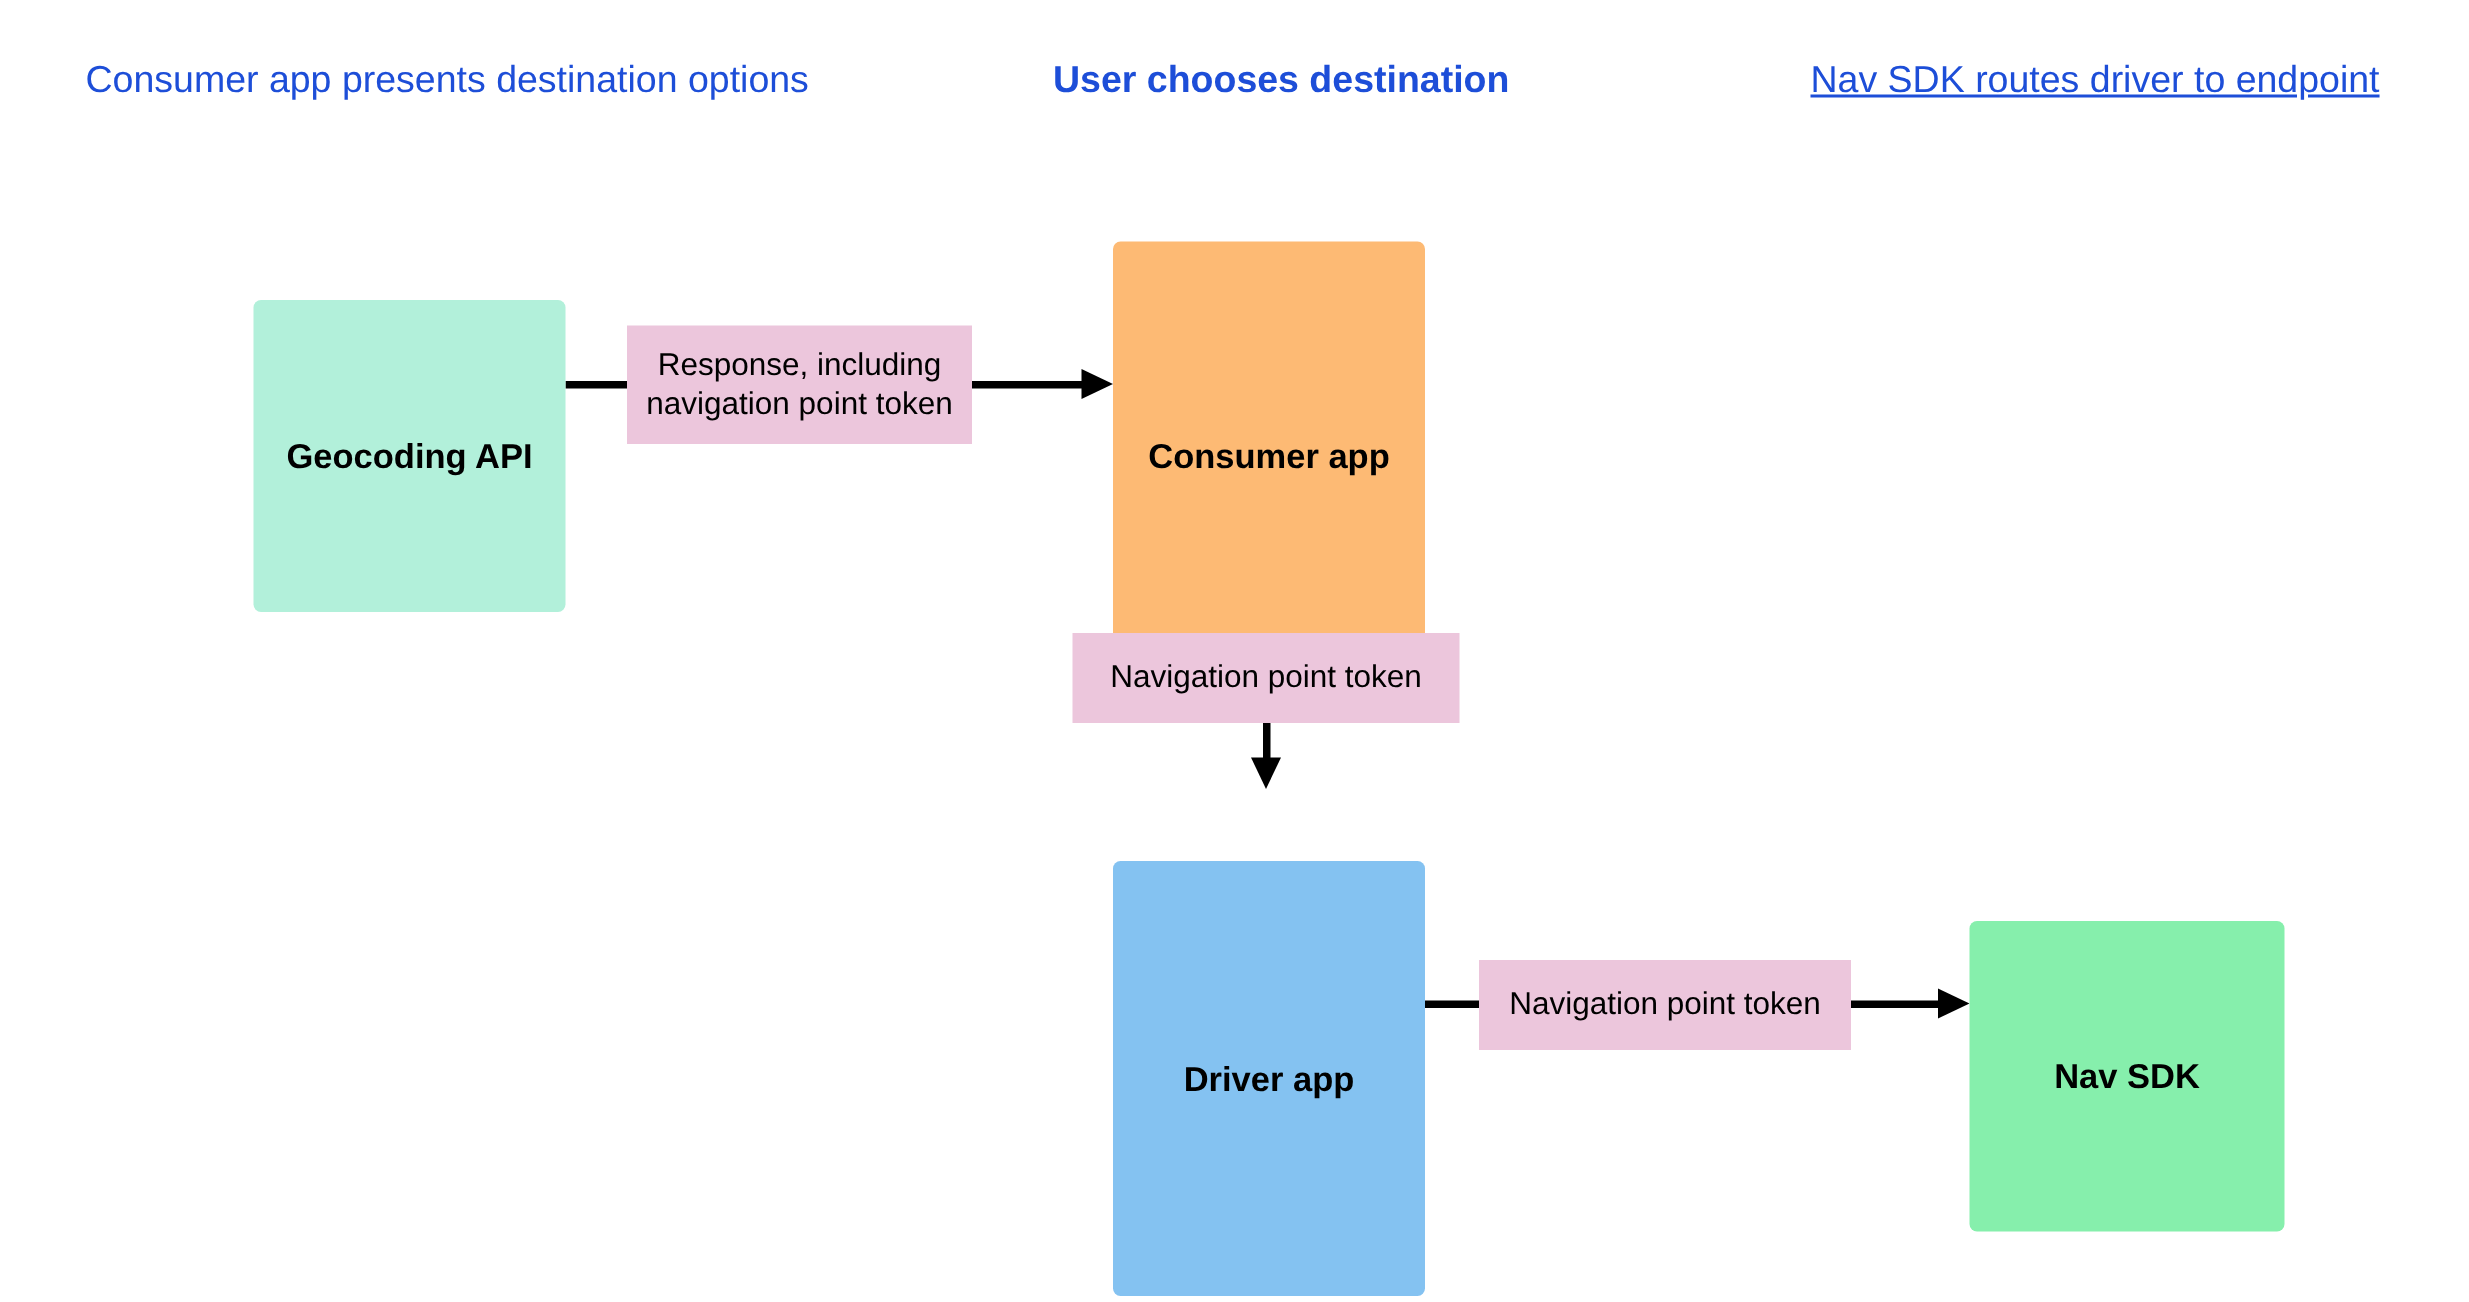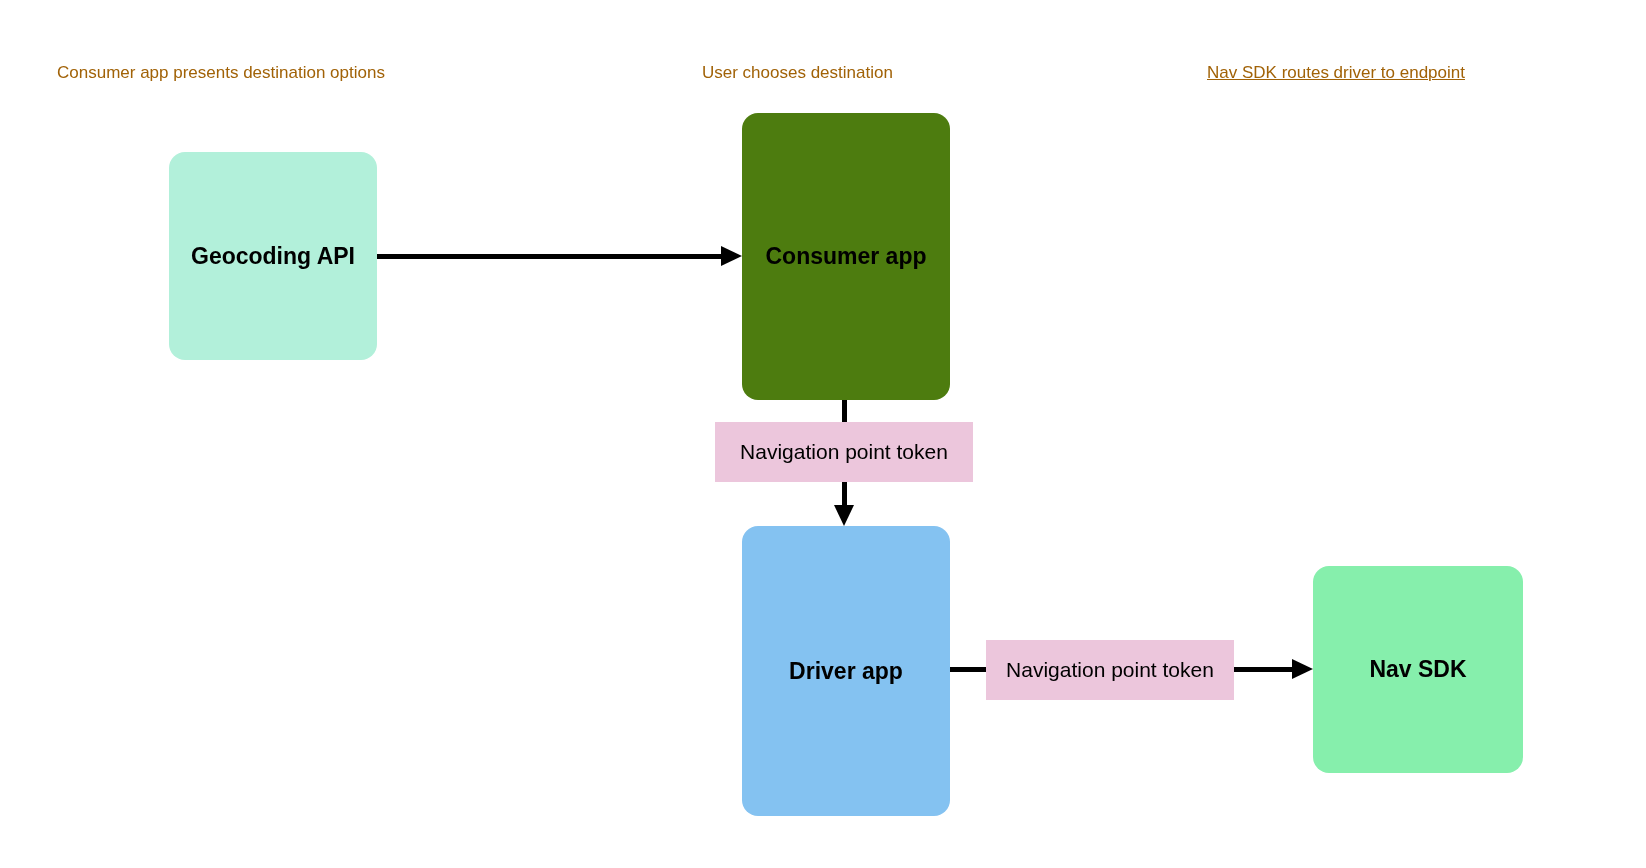--- a/index.html
+++ b/index.html
@@ -13,39 +13,40 @@
     height: 868px;
     background: #ffffff;
     font-family: "Liberation Sans", sans-serif;
     color: #000000;
     overflow: hidden;
   }
 
   
   .col-header {
     position: absolute;
-    top: 60px;
-    font-size: 17px;
+    top: 40px;
+    font-size: 25px;
     line-height: 26px;
     font-weight: 400;
-    color: #a16207;
+    color: #1d4ed8;
     white-space: nowrap;
   }
   .h1 { left: 57px; }
-  .h2 { left: 702px; }
+  .h2 { left: 702px; font-weight: bold; }
   .h3 { left: 1207px; text-decoration: underline; }
 
   
   .node {
     position: absolute;
-    border-radius: 16px;
+    border-radius: 5px;
     display: flex;
     align-items: center;
     justify-content: center;
     z-index: 2;
+    margin-top: 48px;
   }
   .node-label {
     font-size: 23px;
     font-weight: 700;
     color: #000000;
     text-align: center;
     white-space: nowrap;
   }
   .geocoding { left: 169px; top: 152px; width: 208px; height: 208px; }
   .consumer  { left: 742px; top: 113px; width: 208px; height: 287px; }
@@ -116,28 +117,29 @@
   <div class="arrow-line line-consumer-driver" style="background-color: rgb(0, 0, 0);"></div>
   <div class="arrow-head-down head-consumer-driver" style="border-top-color: rgb(0, 0, 0);"></div>
 
   <div class="arrow-line line-driver-navsdk" style="background-color: rgb(0, 0, 0);"></div>
   <div class="arrow-head-right head-driver-navsdk" style="border-left-color: rgb(0, 0, 0);"></div>
 
   <div class="node geocoding" style="background-color: rgb(178, 240, 218);">
     <span class="node-label">Geocoding API</span>
   </div>
 
-  <div class="node consumer" style="background-color: #4d7c0f;">
+  <div class="node consumer" style="background-color: #fdba74;">
     <span class="node-label">Consumer app</span>
   </div>
 
   <div class="node driver" style="background-color: rgb(132, 194, 241);">
     <span class="node-label">Driver app</span>
   </div>
 
   <div class="node navsdk" style="background-color: #86efac;">
     <span class="node-label">Nav SDK</span>
   </div>
 
+  <div class="edge-label label-response" style="background-color: rgb(236, 198, 220);">Response, including navigation point token</div>
   <div class="edge-label label-nav-token-1" style="background-color: rgb(236, 198, 220);">Navigation point token</div>
   <div class="edge-label label-nav-token-2" style="background-color: rgb(236, 198, 220);">Navigation point token</div>
 
 </div>
 
 </body></html>

